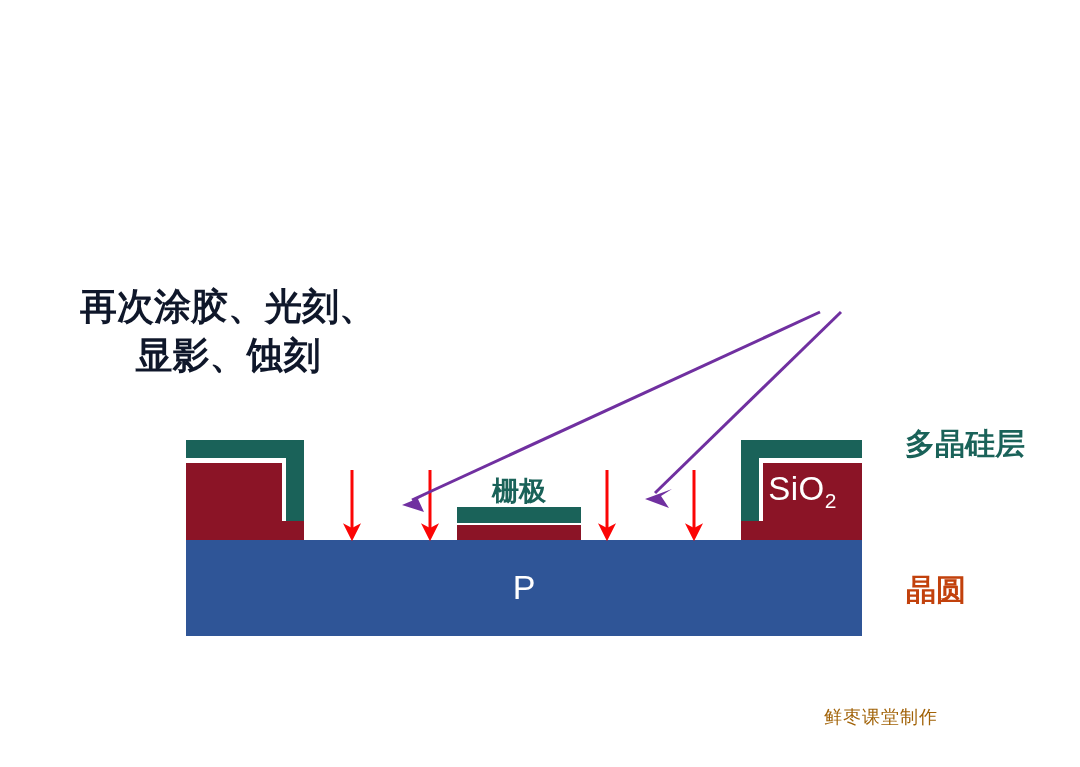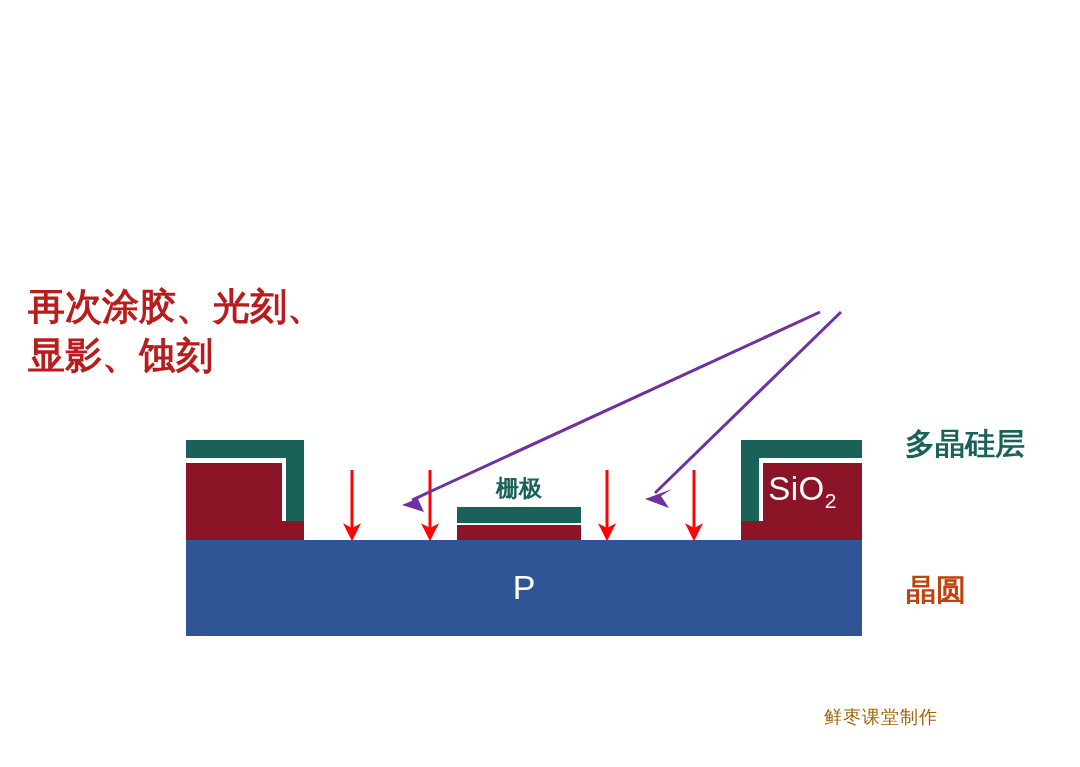--- a/index.html
+++ b/index.html
@@ -15,26 +15,27 @@
     overflow: hidden;
     font-family: "Liberation Sans", "DejaVu Sans", sans-serif;
   }
 
   
   .anno-red {
     position: absolute;
     left: 28px;
     top: 283px;
     width: 400px;
-    color: #b91c1c;
+    color: #0f172a;
     font-size: 37px;
     font-weight: bold;
     line-height: 1.32;
     letter-spacing: 0px;
     white-space: pre-line;
+    text-align: center;
   }
   .anno-purple {
     position: absolute;
     left: 803px;
     top: 242px;
     width: 270px;
     color: #7030a0;
     font-size: 27px;
     font-weight: bold;
     line-height: 1.33;
@@ -63,21 +64,21 @@
 
   
   .gate-teal { left: 457px; top: 507px; width: 124px; height: 16px; background: #1a6259; }
   .gate-red  { left: 457px; top: 525px; width: 124px; height: 16px; background: #8b1426; }
   .gate-label {
     position: absolute;
     left: 457px; top: 473px;
     width: 124px;
     text-align: center;
     color: #1a6259;
-    font-size: 23px;
+    font-size: 27px;
     font-weight: bold;
   }
 
   
   .right-teal-top { left: 741px; top: 440px; width: 121px; height: 18px;  background: #1a6259; }
   .right-teal-col { left: 741px; top: 440px; width: 18px;  height: 100px; background: #1a6259; }
   .right-red-body { left: 763px; top: 463px; width: 99px;  height: 77px;  background: #8b1426; }
   .right-red-foot { left: 741px; top: 521px; width: 24px;  height: 19px;  background: #8b1426; }
   .sio2-label {
     position: absolute;

